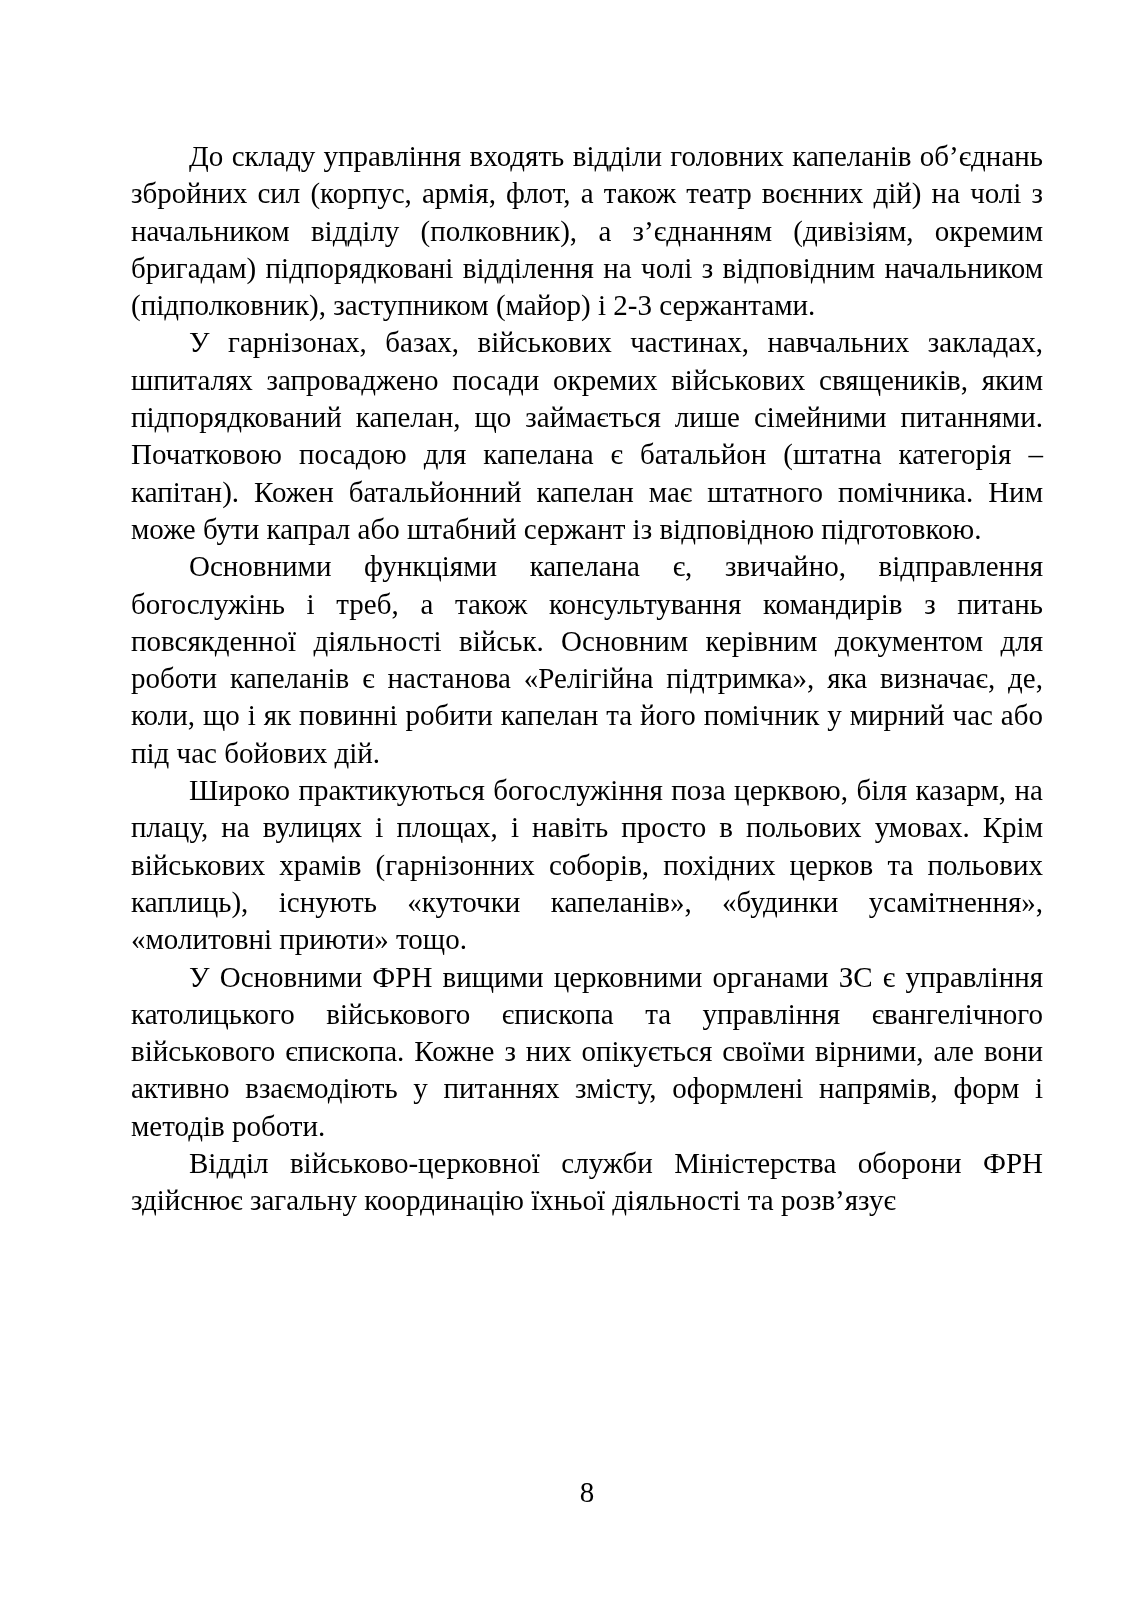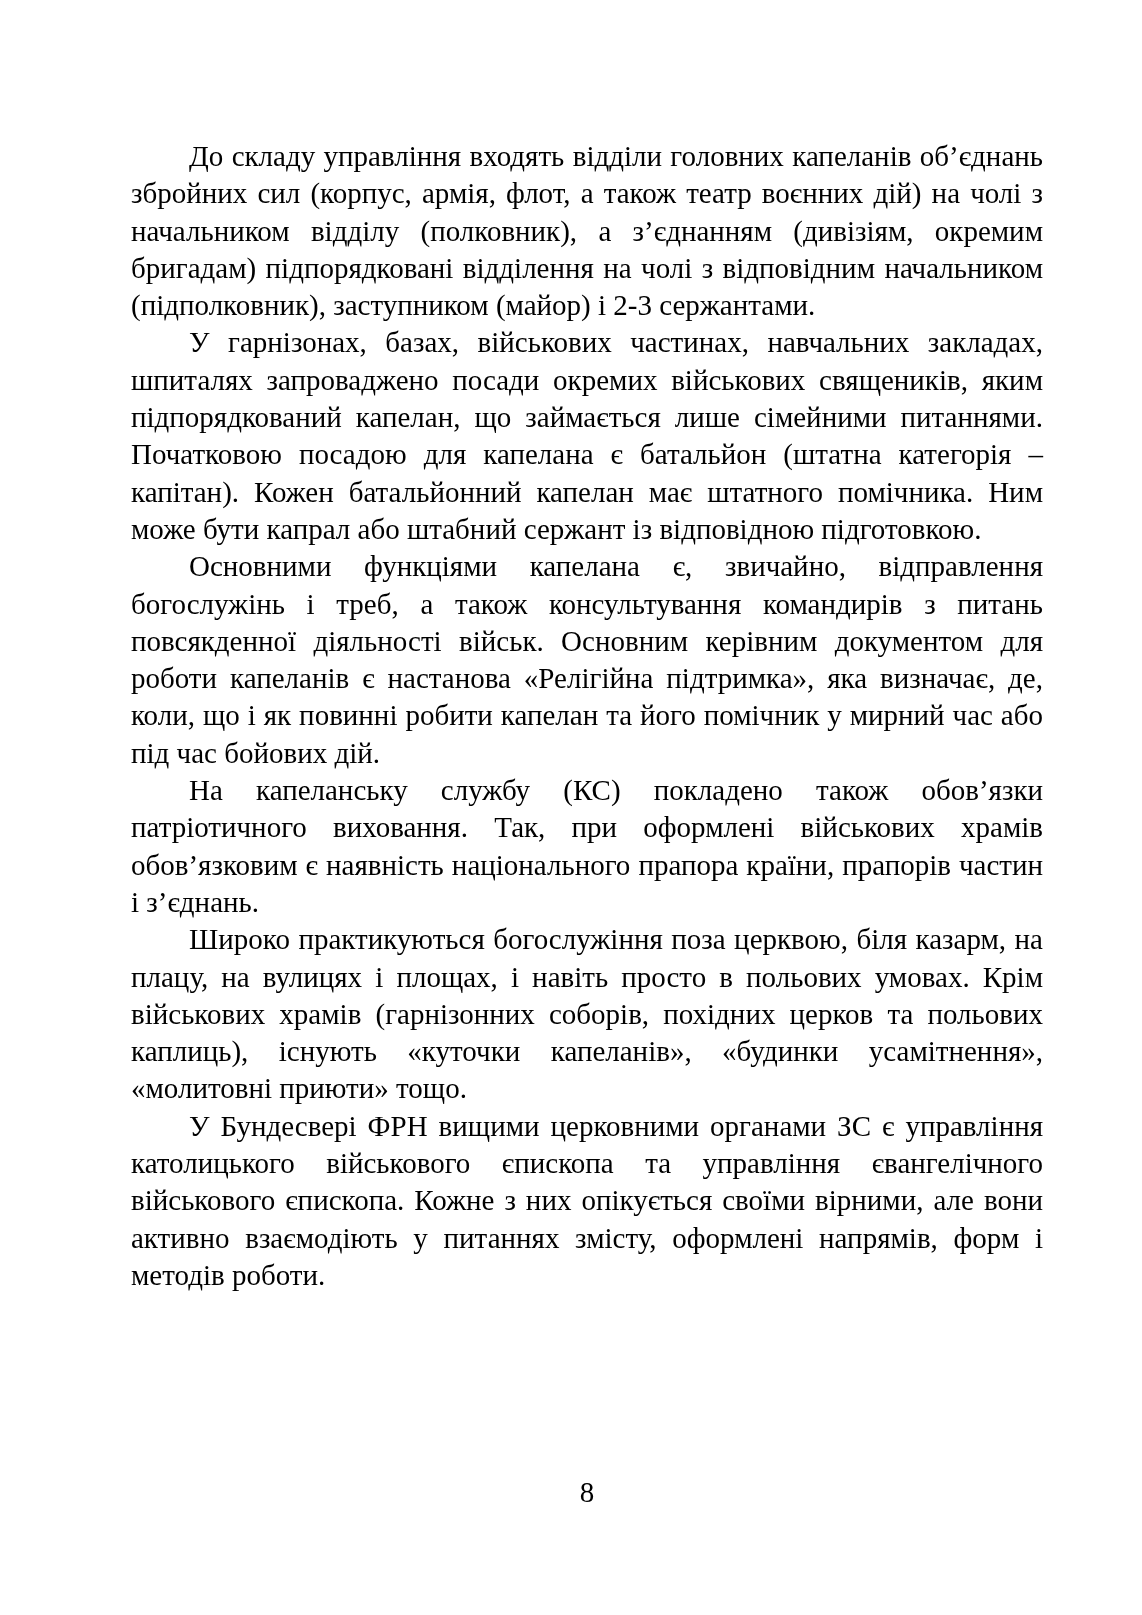--- a/index.html
+++ b/index.html
@@ -46,18 +46,18 @@
   }
 </style>
 </head>
 <body>
 
 <div class="page">
   <div class="text-block">
     <p><span class="lead-bold"></span><span>До складу управління входять відділи головних капеланів об’єднань збройних сил (корпус, армія, флот, а також театр воєнних дій) на чолі з начальником відділу (полковник), а з’єднанням (дивізіям, окремим бригадам) підпорядковані відділення на чолі з відповідним начальником (підполковник), заступником (майор) і 2-3 сержантами.</span></p>
     <p><span class="lead-bold"></span><span>У гарнізонах, базах, військових частинах, навчальних закладах, шпиталях запроваджено посади окремих військових священиків, яким підпорядкований капелан, що займається лише сімейними питаннями. Початковою посадою для капелана є батальйон (штатна категорія – капітан). Кожен батальйонний капелан має штатного помічника. Ним може бути капрал або штабний сержант із відповідною підготовкою.</span></p>
     <p><span class="lead-bold">Основними функціями капелана</span><span> є, звичайно, відправлення богослужінь і треб, а також консультування командирів з питань повсякденної діяльності військ. Основним керівним документом для роботи капеланів є настанова «Релігійна підтримка», яка визначає, де, коли, що і як повинні робити капелан та його помічник у мирний час або під час бойових дій.</span></p>
-    <p><span class="lead-bold"></span><span>На капеланську службу (КС) покладено також обов’язки патріотичного виховання. Так, при оформлені військових храмів обов’язковим є наявність національного прапора країни, прапорів частин і з’єднань.</span></p>
     <p><span class="lead-bold"></span><span>Широко практикуються богослужіння поза церквою, біля казарм, на плацу, на вулицях і площах, і навіть просто в польових умовах. Крім військових храмів (гарнізонних соборів, похідних церков та польових каплиць), існують «куточки капеланів», «будинки усамітнення», «молитовні приюти» тощо.</span></p>
-    <p><span class="lead-bold">У Бундесвері ФРН</span><span> вищими церковними органами ЗС є управління католицького військового єпископа та управління євангелічного військового єпископа. Кожне з них опікується своїми вірними, але вони активно взаємодіють у питаннях змісту, оформлені напрямів, форм і методів роботи.</span></p>
+    <p><span class="lead-bold">У Основними ФРН</span><span> вищими церковними органами ЗС є управління католицького військового єпископа та управління євангелічного військового єпископа. Кожне з них опікується своїми вірними, але вони активно взаємодіють у питаннях змісту, оформлені напрямів, форм і методів роботи.</span></p>
+    <p><span class="lead-bold">Відділ військово-церковної служби Міністерства оборони ФРН</span><span> здійснює загальну координацію їхньої діяльності та розв’язує</span></p>
   </div>
   <div class="page-number">8</div>
 </div>
 
 </body></html>

